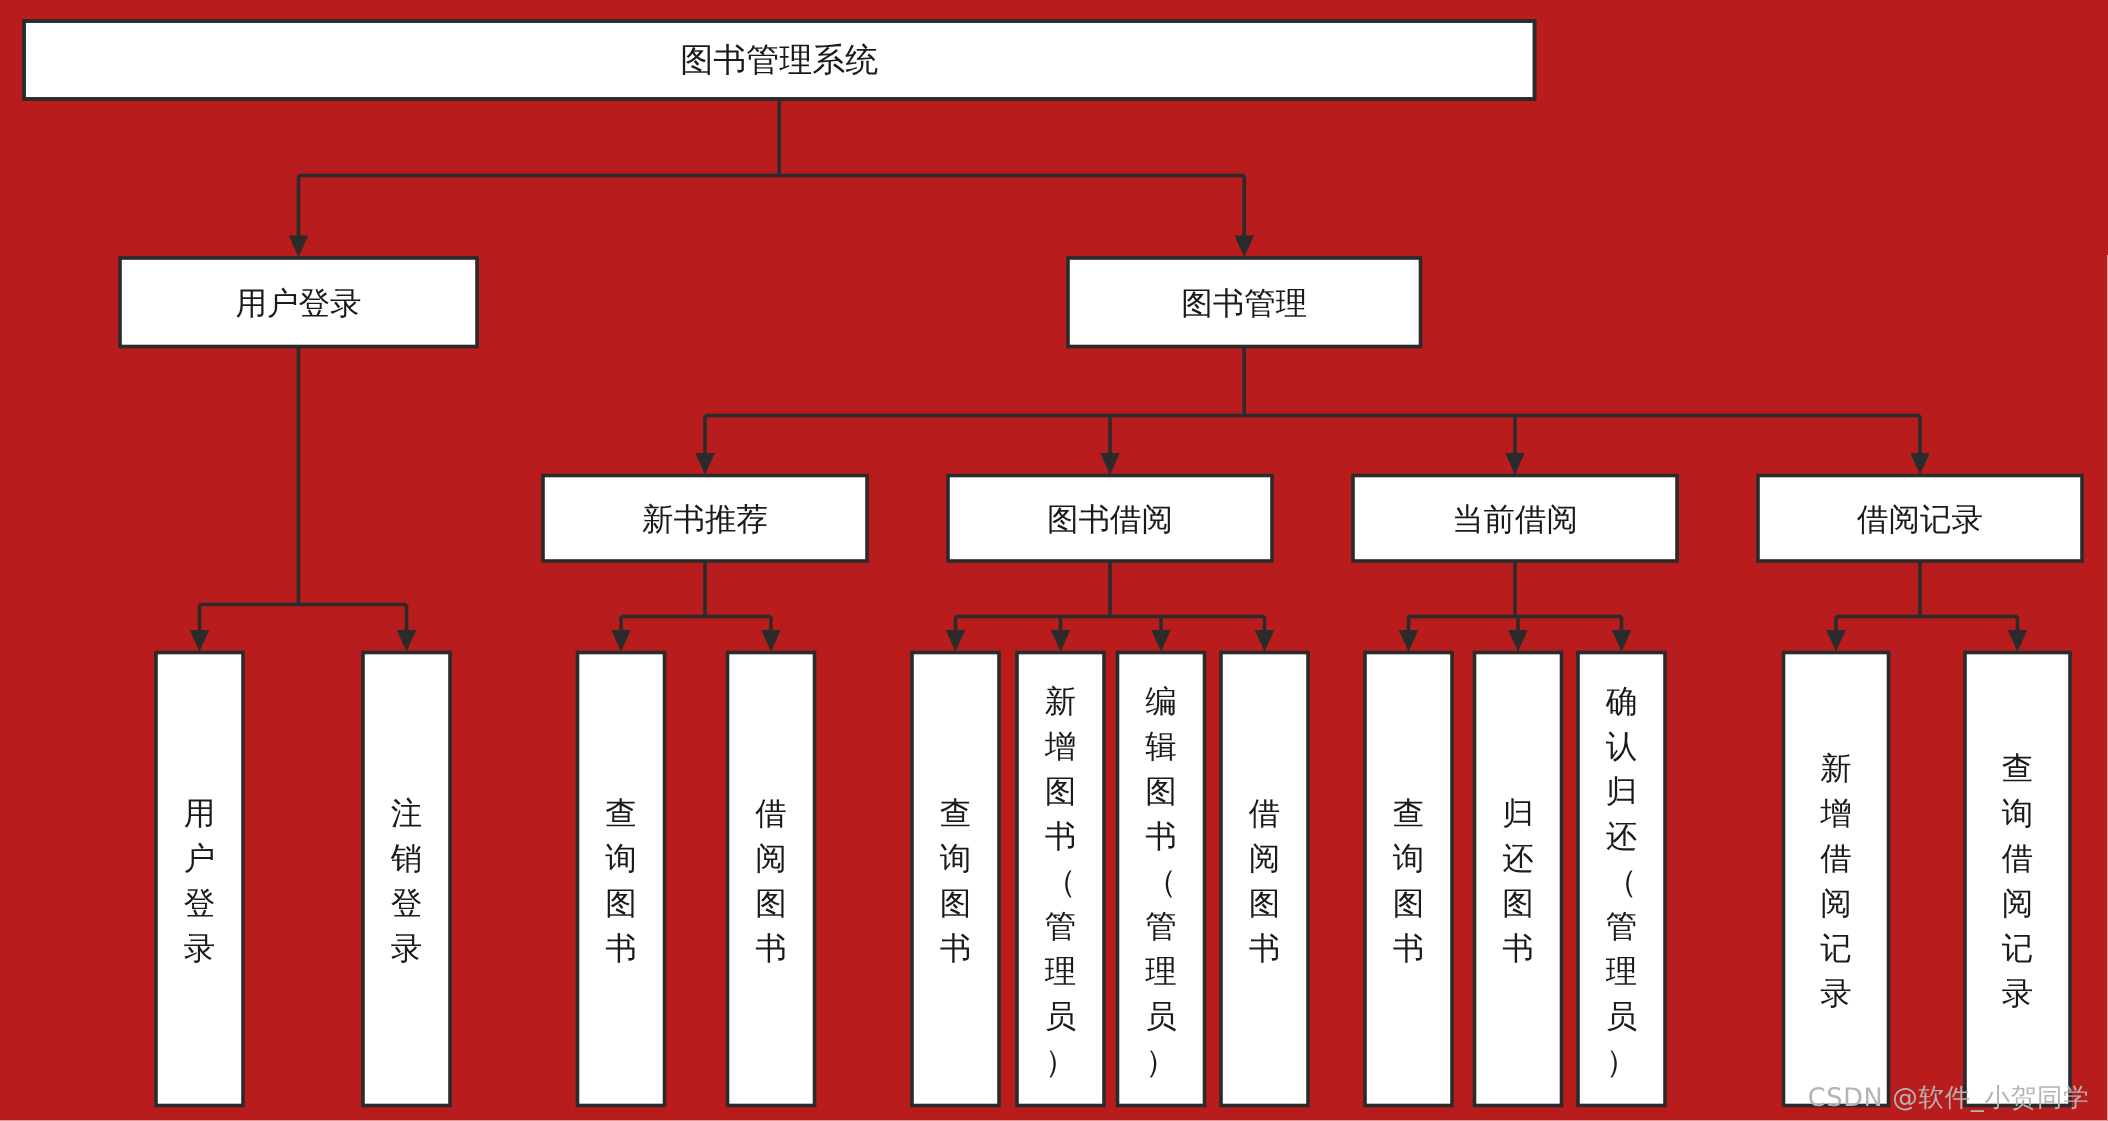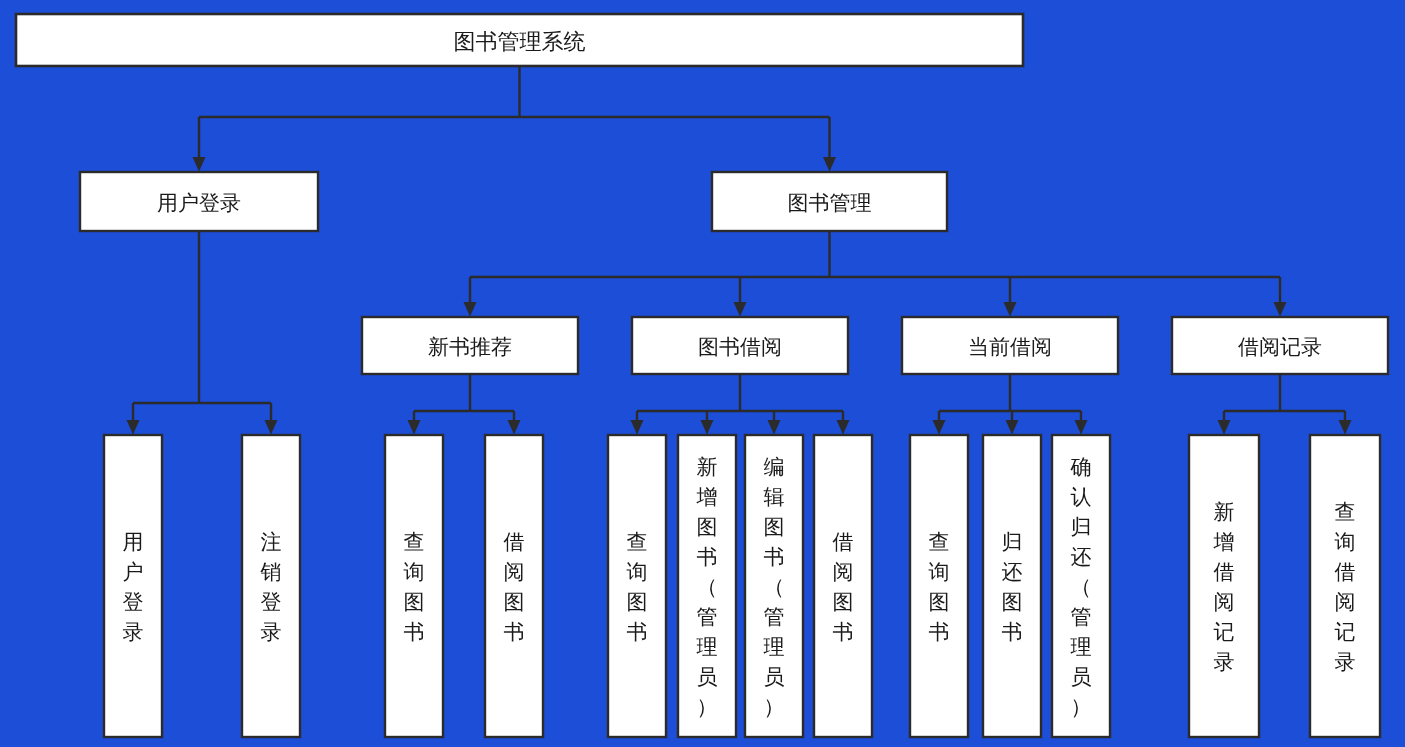--- a/index.html
+++ b/index.html
@@ -4,21 +4,21 @@
 <style>
   html,body{margin:0;padding:0;background:#ffffff;}
   body{
     font-family:"DejaVu Sans","Liberation Sans",sans-serif;
     -webkit-font-smoothing:antialiased;
   }
   #canvas{
     position:relative;
     width:1405px;
     height:747px;
-    background:#1d4ed8;
+    background:#b91c1c;
     overflow:hidden;
   }
   svg#diagram{
     position:absolute;
     left:0; top:0;
     width:1405px;
     height:747px;
   }
   .node-box{
     fill:#ffffff;
@@ -217,13 +217,14 @@
         <g>
           <rect class="node-box" x="1189" y="435" width="70" height="302"></rect>
           <text class="leaf-label" x="1224" y="519.4"><tspan x="1224" dy="0">新</tspan><tspan x="1224" dy="30">增</tspan><tspan x="1224" dy="30">借</tspan><tspan x="1224" dy="30">阅</tspan><tspan x="1224" dy="30">记</tspan><tspan x="1224" dy="30">录</tspan></text>
         </g>
         <g>
           <rect class="node-box" x="1310" y="435" width="70" height="302"></rect>
           <text class="leaf-label" x="1345" y="519.4"><tspan x="1345" dy="0">查</tspan><tspan x="1345" dy="30">询</tspan><tspan x="1345" dy="30">借</tspan><tspan x="1345" dy="30">阅</tspan><tspan x="1345" dy="30">记</tspan><tspan x="1345" dy="30">录</tspan></text>
         </g>
       </g>
   </svg>
+  <div class="watermark">CSDN @软件_小贺同学</div>
 </div>
 
 </body></html>

